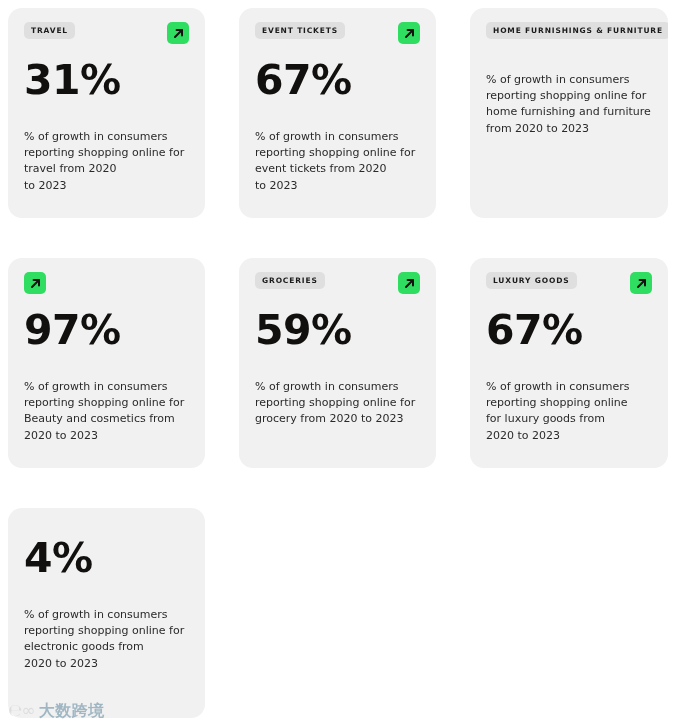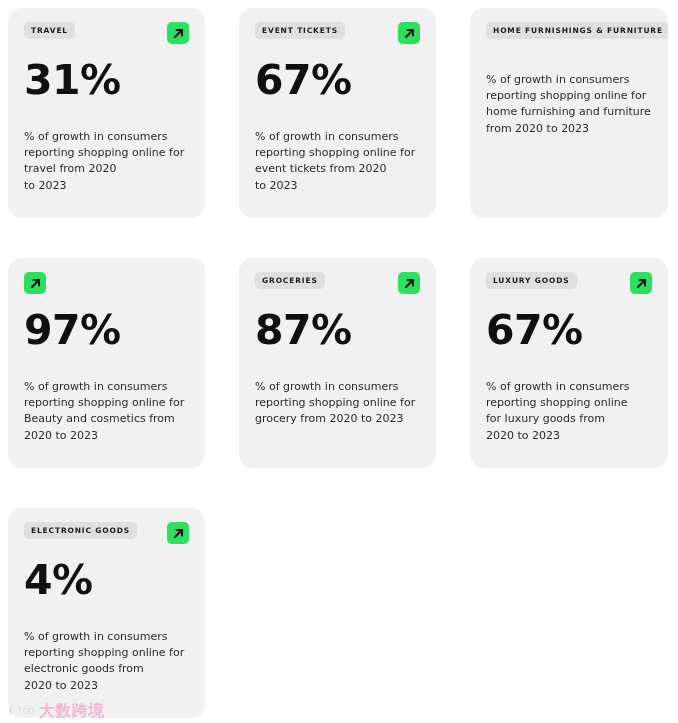--- a/index.html
+++ b/index.html
@@ -110,21 +110,21 @@
   .watermark-mark {
     font-size: 17px;
     line-height: 1;
     color: #b9b9b9;
     font-family: "DejaVu Sans", sans-serif;
     letter-spacing: -1px;
   }
   .watermark-text {
     font-size: 16px;
     line-height: 1;
-    color: #ec4899;
+    color: #0c4a6e;
     font-weight: bold;
     letter-spacing: 0.5px;
     font-family: "DejaVu Sans", sans-serif;
   }
 </style>
 </head>
 <body>
 
 <div class="stat-grid">
 
@@ -192,21 +192,21 @@
   <div class="stat-card">
     <div class="card-head">
       <span class="category-badge">GROCERIES</span>
       <button class="arrow-button">
         <svg width="13" height="13" viewBox="0 0 13 13">
           <path d="M3 10 L10 3" stroke="#111111" stroke-width="2" stroke-linecap="round" fill="none"></path>
           <path d="M4.6 3 L10 3 L10 8.4" stroke="#111111" stroke-width="2" stroke-linecap="round" stroke-linejoin="round" fill="none"></path>
         </svg>
       </button>
     </div>
-    <div class="stat-value">87%</div>
+    <div class="stat-value">59%</div>
     <div class="stat-desc">% of growth in consumers
 reporting shopping online for
 grocery from 2020 to 2023</div>
   </div>
 
   <div class="stat-card">
     <div class="card-head">
       <span class="category-badge">LUXURY GOODS</span>
       <button class="arrow-button">
         <svg width="13" height="13" viewBox="0 0 13 13">
@@ -216,29 +216,20 @@
       </button>
     </div>
     <div class="stat-value">67%</div>
     <div class="stat-desc">% of growth in consumers
 reporting shopping online
 for luxury goods from
 2020 to 2023</div>
   </div>
 
   <div class="stat-card">
-    <div class="card-head">
-      <span class="category-badge">ELECTRONIC GOODS</span>
-      <button class="arrow-button">
-        <svg width="13" height="13" viewBox="0 0 13 13">
-          <path d="M3 10 L10 3" stroke="#111111" stroke-width="2" stroke-linecap="round" fill="none"></path>
-          <path d="M4.6 3 L10 3 L10 8.4" stroke="#111111" stroke-width="2" stroke-linecap="round" stroke-linejoin="round" fill="none"></path>
-        </svg>
-      </button>
-    </div>
     <div class="stat-value">4%</div>
     <div class="stat-desc">% of growth in consumers
 reporting shopping online for
 electronic goods from
 2020 to 2023</div>
   </div>
 
   <div class="watermark">
     <span class="watermark-mark">℮∞</span>
     <span class="watermark-text">大数跨境</span>

